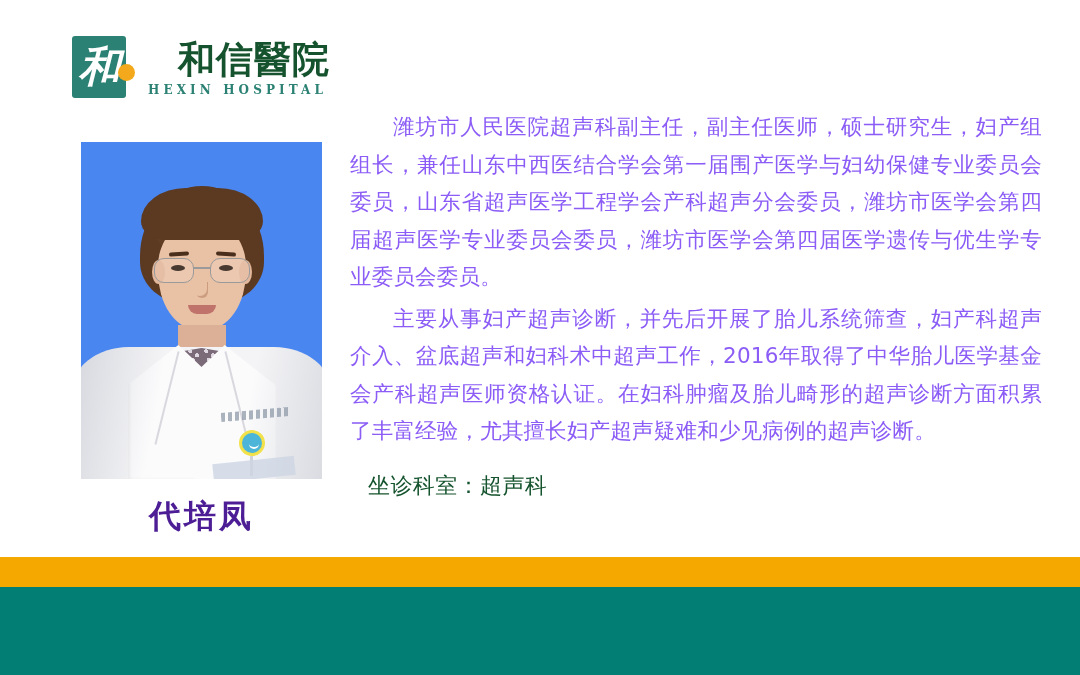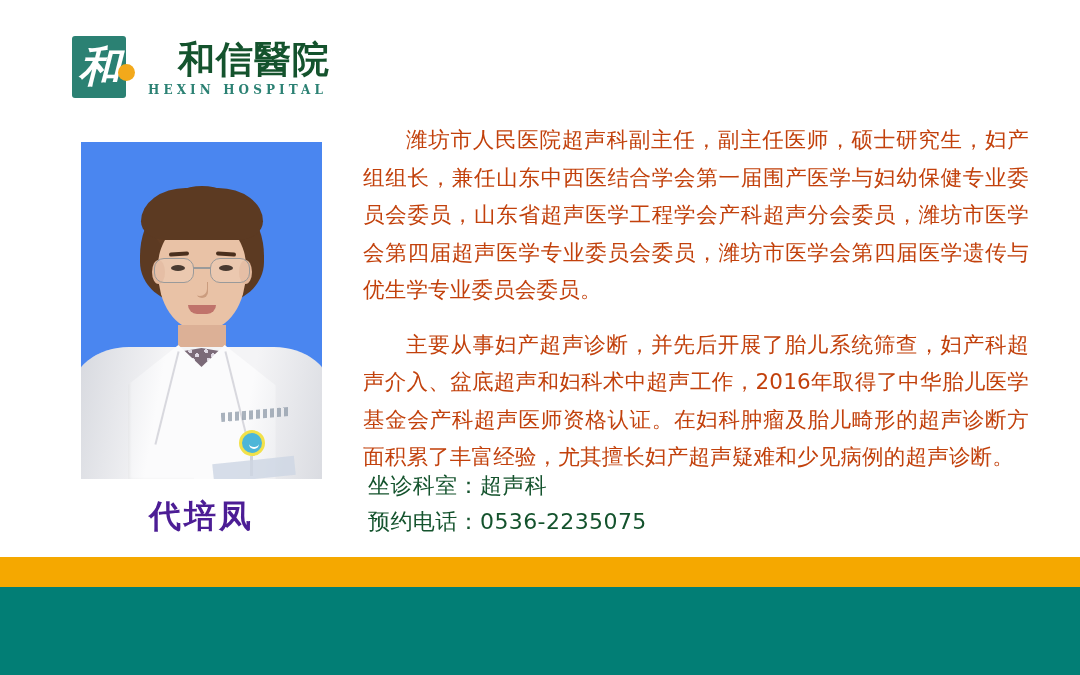--- a/index.html
+++ b/index.html
@@ -132,21 +132,21 @@
   .ph-pocket{position:absolute;left:132px;top:318px;width:82px;height:19px;background:#cdd6e4;opacity:.8;transform:rotate(-6deg);}
 
   .doctor-name{
     position:absolute;left:81px;top:495px;width:241px;
     text-align:center;color:#4c1d95;font-size:32px;font-weight:700;letter-spacing:3px;
   }
 
   
   .bio{position:absolute;left:346px;top:104px;width:700px;}
   .bio p{
-    margin:17px;color:#c2410c;font-size:21.5px;line-height:37.5px;
+    margin:4px;color:#8b5cf6;font-size:21.5px;line-height:37.5px;
     text-align:justify;text-align-last:left;letter-spacing:.2px;
   }
   .bio p.indent{text-indent:2em;}
   .meta{position:absolute;left:368px;top:468px;width:680px;}
   .meta div{color:#14532d;font-size:22px;line-height:36px;letter-spacing:.4px;}
 
   
   .band-orange{position:absolute;left:0;top:557px;width:1080px;height:30px;background:#f5a800;}
   .band-teal{position:absolute;left:0;top:587px;width:1080px;height:88px;background:#027e75;}
 </style>
@@ -199,21 +199,20 @@
 
   <div class="doctor-name">代培凤</div>
 
   <div class="bio">
     <p class="indent">潍坊市人民医院超声科副主任，副主任医师，硕士研究生，妇产组组长，兼任山东中西医结合学会第一届围产医学与妇幼保健专业委员会委员，山东省超声医学工程学会产科超声分会委员，潍坊市医学会第四届超声医学专业委员会委员，潍坊市医学会第四届医学遗传与优生学专业委员会委员。</p>
     <p class="indent">主要从事妇产超声诊断，并先后开展了胎儿系统筛查，妇产科超声介入、盆底超声和妇科术中超声工作，2016年取得了中华胎儿医学基金会产科超声医师资格认证。在妇科肿瘤及胎儿畸形的超声诊断方面积累了丰富经验，尤其擅长妇产超声疑难和少见病例的超声诊断。</p>
   </div>
 
   <div class="meta">
     <div>坐诊科室：超声科</div>
-    <div>预约电话：0536-2235075</div>
   </div>
 
   <div class="band-orange"></div>
   <div class="band-teal">
     
   </div>
 
 </div>
 
 </body></html>

